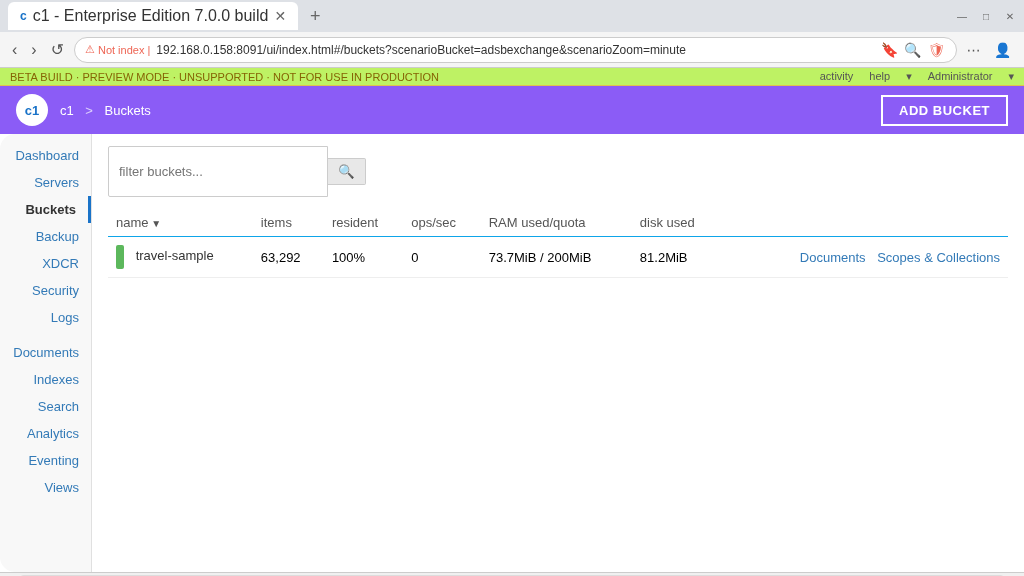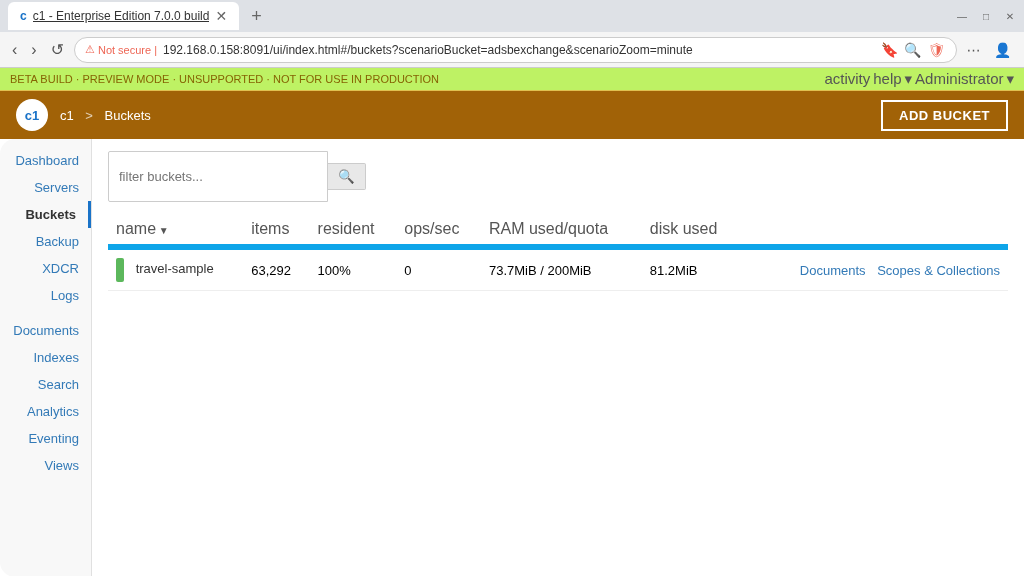--- a/index.html
+++ b/index.html
@@ -1,40 +1,40 @@
 <!DOCTYPE html>
 <html><head>
   <meta charset="utf-8">
   <style>
     * { margin: 0; padding: 0; box-sizing: border-box; }
     body { font-family: Arial, sans-serif; font-size: 13px; background: #f0f0f0; width: 1024px; height: 576px; overflow: hidden; }
     .title-bar { display: flex; align-items: center; height: 32px; background: #dee1e6; padding: 0 8px; gap: 8px; }
     .tab { display: flex; align-items: center; background: #fff; border-radius: 6px 6px 0 0; padding: 0 12px; height: 28px; font-size: 12px; gap: 6px; min-width: 180px; }
-    .tab-title { flex: 1; overflow: hidden; white-space: nowrap; text-overflow: ellipsis; font-size: 12px; color: #333; text-decoration: underline; }
+    .tab-title { flex: 1; overflow: hidden; white-space: nowrap; text-overflow: ellipsis; font-size: 16px; color: #333; }
     .tab-close { color: #666; cursor: pointer; font-size: 14px; }
     .tab-new { background: none; border: none; font-size: 18px; color: #666; cursor: pointer; padding: 0 4px; }
     .window-controls { margin-left: auto; display: flex; gap: 12px; }
     .win-btn { width: 12px; height: 12px; font-size: 10px; color: #666; cursor: pointer; display: flex; align-items: center; justify-content: center; }
 
     .nav-bar { display: flex; align-items: center; height: 36px; background: #f5f5f5; padding: 0 8px; gap: 6px; border-bottom: 1px solid #ccc; }
     .nav-btn { background: none; border: none; cursor: pointer; color: #555; font-size: 16px; padding: 2px 4px; }
     .address-bar { flex: 1; display: flex; align-items: center; background: #fff; border: 1px solid #ccc; border-radius: 16px; height: 26px; padding: 0 10px; gap: 6px; }
     .address-text { font-size: 12px; color: #333; flex: 1; }
     .address-icons { display: flex; gap: 6px; align-items: center; }
     .security-warning { color: #e65; font-size: 11px; display: flex; align-items: center; gap: 3px; }
 
     .beta-bar { background: #bef264; padding: 2px 10px; font-size: 11px; color: #856404; display: flex; align-items: center; border-bottom: 1px solid #e0c050; }
-    .beta-bar-right { margin-left: auto; display: flex; gap: 3px; font-size: 15px; color: #555; }
+    .beta-bar-right { margin-left: auto; display: flex; gap: 16px; font-size: 11px; color: #555; }
     .beta-link { color: #555; cursor: pointer; text-decoration: none; }
 
     
     .app { display: flex; flex-direction: column; height: calc(576px - 32px - 36px - 22px); background: #fff; }
 
     
-    .app-header { background: #a16207; display: flex; align-items: center; padding: 0 16px; height: 48px; color: #fff; }
+    .app-header { background: #8b5cf6; display: flex; align-items: center; padding: 0 16px; height: 48px; color: #fff; }
     .app-logo { width: 32px; height: 32px; background: #fff; border-radius: 50%; display: flex; align-items: center; justify-content: center; margin-right: 12px; }
     .app-logo-text { color: #1a73c8; font-size: 13px; font-weight: bold; }
     .app-title { font-size: 13px; color: #fff; font-weight: 300; }
     .add-bucket-btn { margin-left: auto; background: none; border: 2px solid #fff; color: #fff; padding: 6px 16px; font-size: 13px; font-weight: bold; cursor: pointer; letter-spacing: 0.5px; }
 
     
     .main-layout { display: flex; flex: 1; overflow: hidden; border-radius: 15px; }
 
     
     .sidebar { width: 92px; background: #f8f8f8; border-right: 1px solid #e0e0e0; padding-top: 8px; flex-shrink: 0; overflow-y: auto; }
@@ -43,21 +43,21 @@
     .sidebar-divider { height: 8px; }
 
     
     .content { flex: 1; padding: 12px 16px; overflow-y: auto; }
     .filter-row { display: flex; align-items: center; margin-bottom: 12px; }
     .filter-input { border: 1px solid #ccc; padding: 17px 10px; width: 220px; font-size: 13px; border-radius: 2px 0 0 2px; outline: none; }
     .filter-btn { background: #e8e8e8; border: 1px solid #ccc; border-left: none; padding: 5px 10px; cursor: pointer; border-radius: 0 2px 2px 0; }
 
     
     .bucket-table { width: 100%; border-collapse: collapse; }
-    .bucket-table th { text-align: left; padding: 6px 8px; border-bottom: 6px solid #0ea5e9; font-size: 16px; color: #555; font-weight: normal; }
+    .bucket-table th { text-align: left; padding: 6px 8px; border-bottom: 1px solid #0ea5e9; font-size: 13px; color: #555; font-weight: normal; }
     .bucket-table td { padding: 8px 8px; border-bottom: 1px solid #eee; font-size: 13px; vertical-align: middle; }
     .bucket-table th.sortable { cursor: pointer; }
     .bucket-table th.sortable::after { content: ' ▼'; font-size: 10px; }
     .bucket-color-bar { display: inline-block; width: 8px; height: 24px; background: #5cb85c; margin-right: 8px; vertical-align: middle; border-radius: 2px; }
     .bucket-name { color: #333; font-weight: normal; margin-top: 44px; }
     .doc-link { color: #337ab7; cursor: pointer; text-decoration: none; font-size: 13px; margin-left: 8px; }
     .action-cell { text-align: right; margin-top: 12px; }
 
     
     .bottom-scroll { height: 12px; background: #f0f0f0; border-top: 1px solid #ccc; display: flex; align-items: center; }
@@ -79,21 +79,21 @@
       <span class="win-btn">□</span>
       <span class="win-btn">✕</span>
     </div>
   </div>
 
   <div class="nav-bar">
     <button class="nav-btn">‹</button>
     <button class="nav-btn">›</button>
     <button class="nav-btn">↺</button>
     <div class="address-bar">
-      <span class="security-warning">⚠ <span>Not secure</span> |</span>
+      <span class="security-warning">⚠ <span>Not index</span> |</span>
       <span class="address-text">192.168.0.158:8091/ui/index.html#/buckets?scenarioBucket=adsbexchange&amp;scenarioZoom=minute</span>
       <div class="address-icons">
         <span style="color:#666;font-size:14px;">🔖</span>
         <span style="color:#666;font-size:14px;">🔍</span>
         <span style="color:#e65;font-size:14px;">🛡</span>
       </div>
     </div>
     <span style="font-size:14px;color:#555;cursor:pointer;padding:2px 4px;">⋯</span>
     <span style="font-size:14px;color:#555;cursor:pointer;padding:2px 4px;">👤</span>
   </div>
@@ -123,20 +123,21 @@
   </div>
 
   <div class="main-layout">
 
     <nav class="sidebar">
       <a class="sidebar-item">Dashboard</a>
       <a class="sidebar-item">Servers</a>
       <a class="sidebar-item active">Buckets</a>
       <a class="sidebar-item">Backup</a>
       <a class="sidebar-item">XDCR</a>
+      <a class="sidebar-item">Security</a>
       <a class="sidebar-item">Logs</a>
       <div class="sidebar-divider"></div>
       <a class="sidebar-item">Documents</a>
       <a class="sidebar-item">Indexes</a>
       <a class="sidebar-item">Search</a>
       <a class="sidebar-item">Analytics</a>
       <a class="sidebar-item">Eventing</a>
       <a class="sidebar-item">Views</a>
     </nav>
 

